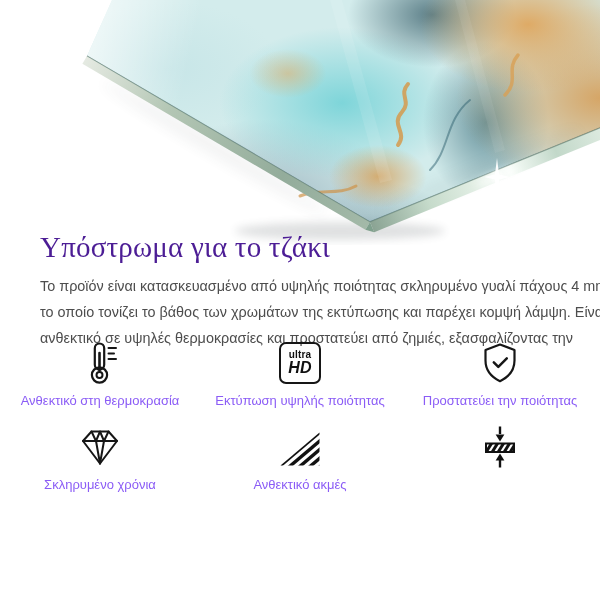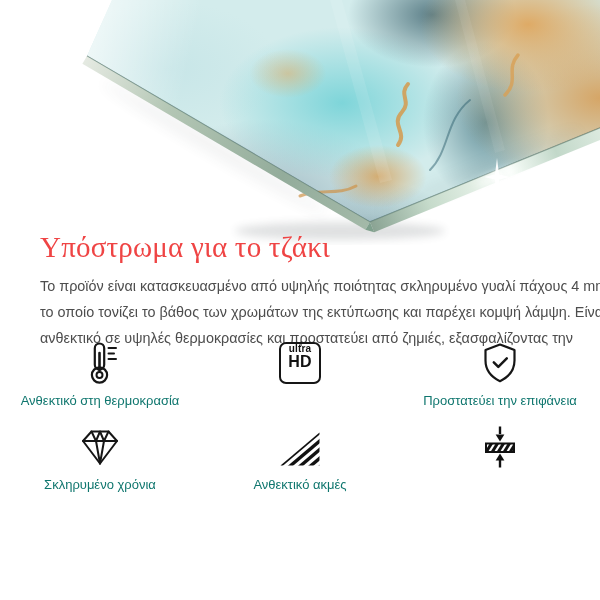--- a/index.html
+++ b/index.html
@@ -28,42 +28,42 @@
       radial-gradient(ellipse 190px 120px at 44% 84%, rgba(146,170,183,0.80), rgba(146,170,183,0) 72%),
       radial-gradient(ellipse 150px 90px at 28% 28%, rgba(198,229,231,0.90), rgba(198,229,231,0) 75%),
       radial-gradient(ellipse 130px 85px at 62% 98%, rgba(125,158,168,0.70), rgba(125,158,168,0) 70%);
   }
   .hero svg{position:absolute;top:0;left:0;}
 
   
   .content{padding:0 40px;margin-top:-16px;position:relative;}
   h1{
     margin:0;font-family:"Liberation Serif","DejaVu Serif",serif;
-    font-weight:400;font-size:29px;line-height:36.5px;color:#ef4444;
+    font-weight:400;font-size:29px;line-height:36.5px;color:#4c1d95;
     letter-spacing:0.2px;
   }
   .para{margin-top:7px;font-size:14.4px;line-height:26px;color:#4d4d4d;}
   .para .line{white-space:nowrap;}
 
   
   .features{
     display:grid;grid-template-columns:repeat(3,200px);
     row-gap:16px;margin-top:-10px;position:relative;
   }
   .feature{display:flex;flex-direction:column;align-items:center;width:200px;}
   .icon{height:44px;width:48px;display:flex;align-items:center;justify-content:center;}
-  .label{margin-top:8px;font-size:13px;line-height:16px;color:#0f766e;text-align:center;}
+  .label{margin-top:8px;font-size:13px;line-height:16px;color:#8b5cf6;text-align:center;}
 
   .hd-box{
     width:38px;height:38px;border:2.5px solid #161616;border-radius:7px;
-    display:flex;flex-direction:column;align-items:center;justify-content:flex-start;
+    display:flex;flex-direction:column;align-items:center;justify-content:center;
     color:#111111;
   }
   .hd-box .t1{font-size:10px;font-weight:700;line-height:10px;letter-spacing:0.2px;}
-  .hd-box .t2{font-size:16px;font-weight:800;line-height:16px;letter-spacing:0.2px;}
+  .hd-box .t2{font-size:16px;font-weight:800;line-height:16px;letter-spacing:0.2px;font-style:italic;}
 </style>
 </head>
 <body>
 
 <div class="page">
 
   <div class="hero">
     <div class="art"></div>
 
     <svg width="600" height="245" viewBox="0 0 600 245">
@@ -157,30 +157,31 @@
       <div class="label">Ανθεκτικό στη θερμοκρασία</div>
     </div>
 
     <div class="feature">
       <div class="icon">
         <div class="hd-box">
           <span class="t1">ultra</span>
           <span class="t2">HD</span>
         </div>
       </div>
+      <div class="label">Εκτύπωση υψηλής ποιότητας</div>
     </div>
 
     <div class="feature">
       <div class="icon">
         <svg width="46" height="46" viewBox="0 0 46 46" fill="none" stroke="#161616" stroke-width="2.2" stroke-linecap="round" stroke-linejoin="round">
           <path d="M23 4.5 L37.5 10 V20.5 C37.5 30.5 31.7 37 23 41.2 C14.3 37 8.5 30.5 8.5 20.5 V10 Z"></path>
           <path d="M16.8 22.3 L21.3 26.8 L29.8 18.3" stroke-width="2.5"></path>
         </svg>
       </div>
-      <div class="label">Προστατεύει την επιφάνεια</div>
+      <div class="label">Προστατεύει την ποιότητας</div>
     </div>
 
     <div class="feature">
       <div class="icon">
         <svg width="46" height="46" viewBox="0 0 46 46" fill="none" stroke="#161616" stroke-width="2" stroke-linecap="round" stroke-linejoin="round">
           <path d="M14.5 7.5 H31.5 L40 17 L23 39.5 L6 17 Z"></path>
           <path d="M6 17 H40"></path>
           <path d="M14.5 7.5 L19 17 L23 39.5"></path>
           <path d="M31.5 7.5 L27 17 L23 39.5"></path>
           <path d="M19 17 L23 7.5 L27 17"></path>

